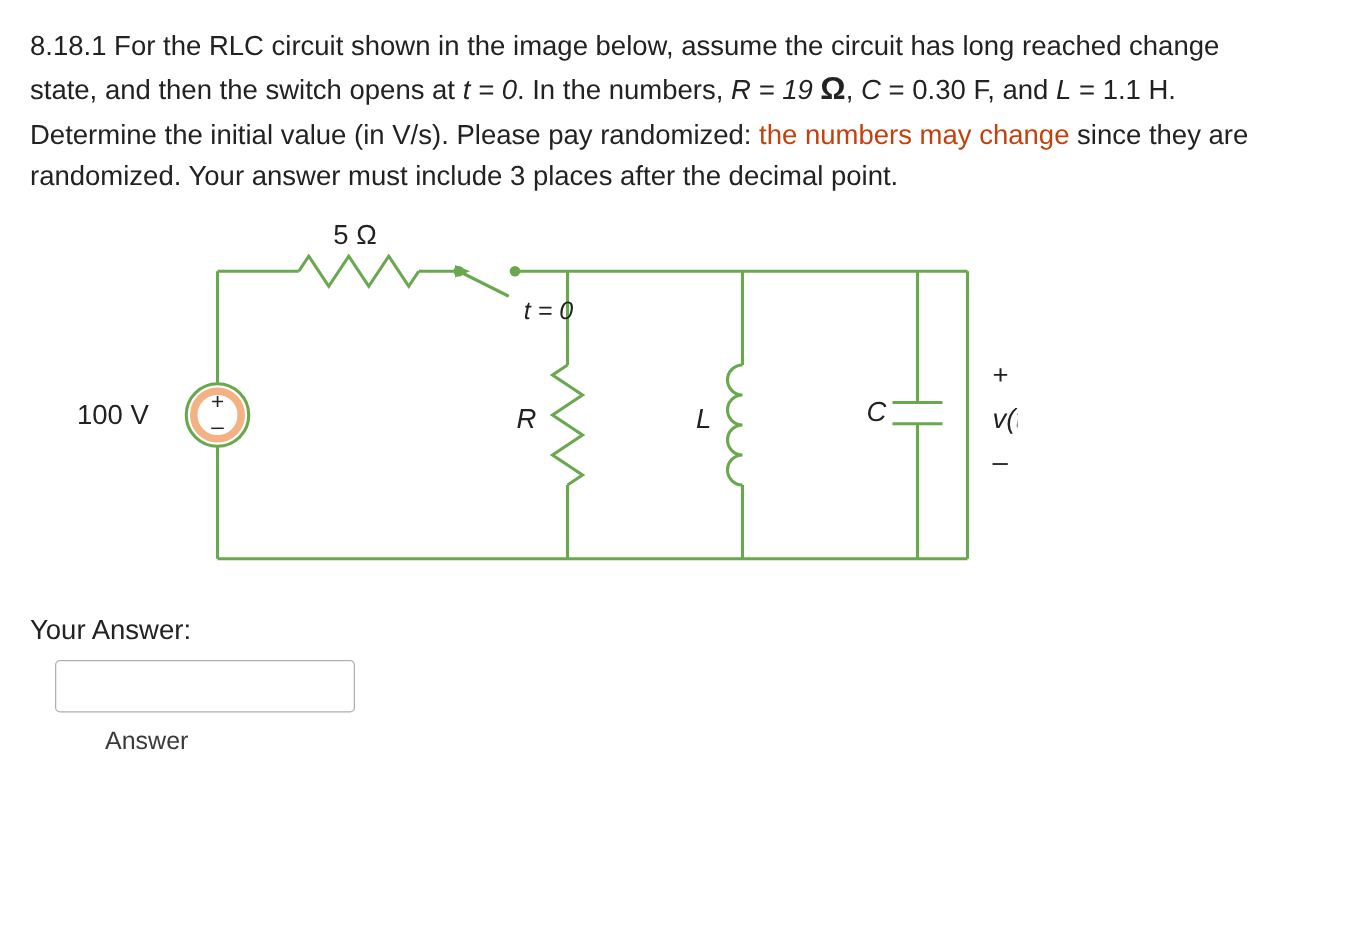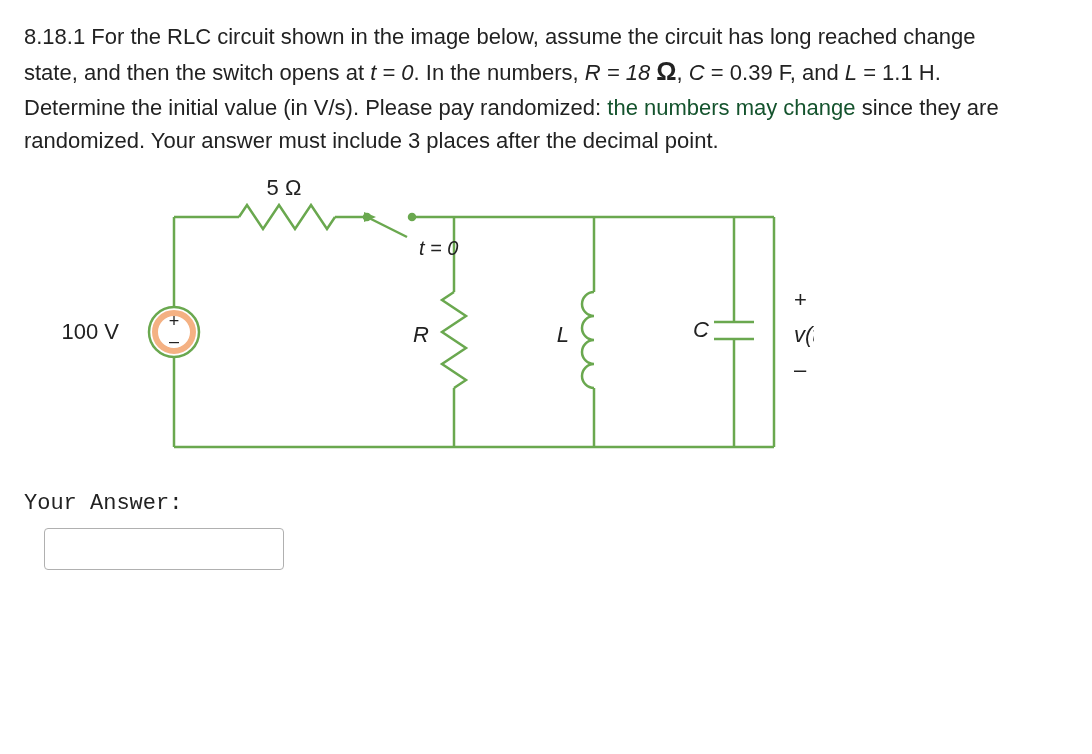--- a/index.html
+++ b/index.html
@@ -8,21 +8,21 @@
     color: #222;
     margin: 0;
     padding: 20px 24px;
     background: #fff;
     line-height: 1.5;
   }
   .problem-text {
     max-width: 1000px;
   }
   .highlight {
-    color: #14532d;
+    color: #c2410c;
   }
   .italic {
     font-style: italic;
   }
   .frac {
     display: inline-flex;
     flex-direction: column;
     vertical-align: middle;
     text-align: center;
     font-size: 0.95em;
@@ -42,21 +42,20 @@
   .circuit-holder {
     margin: 20px 0 10px 10px;
   }
   svg {
     display: block;
   }
   .answer-label {
     font-size: 22px;
     margin-top: 10px;
     margin-bottom: 8px;
-    font-family: Liberation Mono, monospace;
   }
   .answer-row {
     margin-left: 20px;
   }
   .answer-input {
     width: 240px;
     height: 42px;
     border: 1.5px solid #b0b0b0;
     border-radius: 4px;
     font-size: 18px;
@@ -69,22 +68,22 @@
     font-size: 20px;
     color: #3a3a3a;
   }
 </style>
 </head>
 <body>
 
 <div class="problem-text">
   <span>8.18.1</span>
   <span>For the RLC circuit shown in the image below, assume the circuit has long reached change state, and then the switch opens at </span>
-  <span class="italic">t = 0</span><span>. In the numbers, </span><span class="italic">R = 18 </span><span class="ohm">Ω</span><span>, </span><span class="italic">C</span>
-  <span> = 0.39 F, and </span><span class="italic">L</span><span> = 1.1 H. Determine the initial value </span>
+  <span class="italic">t = 0</span><span>. In the numbers, </span><span class="italic">R = 19 </span><span class="ohm">Ω</span><span>, </span><span class="italic">C</span>
+  <span> = 0.30 F, and </span><span class="italic">L</span><span> = 1.1 H. Determine the initial value </span>
   <span> (in V/s). Please pay randomized: </span><span class="highlight">the numbers may change</span><span> since they are randomized. Your answer must include 3 places after the decimal point.</span>
 </div>
 
 <div class="circuit-holder">
 <svg width="780" height="300" viewBox="0 0 780 300">
 
   <g stroke="#6aa84f" stroke-width="2.5" fill="none">
 
     <line x1="140" y1="40" x2="205" y2="40"></line>
 
@@ -141,13 +140,14 @@
   <text x="760" y="130" fill="#222" font-size="22" text-anchor="start">+</text>
   <text x="760" y="165" fill="#222" font-size="22" font-style="italic" text-anchor="start">v(t)</text>
   <text x="760" y="200" fill="#222" font-size="22" text-anchor="start">–</text>
 </svg>
 </div>
 
 <div class="answer-label">Your Answer:</div>
 
 <div class="answer-row">
   <input type="text" class="answer-input" style="">
+  <div class="answer-hint">Answer</div>
 </div>
 
 </body></html>

